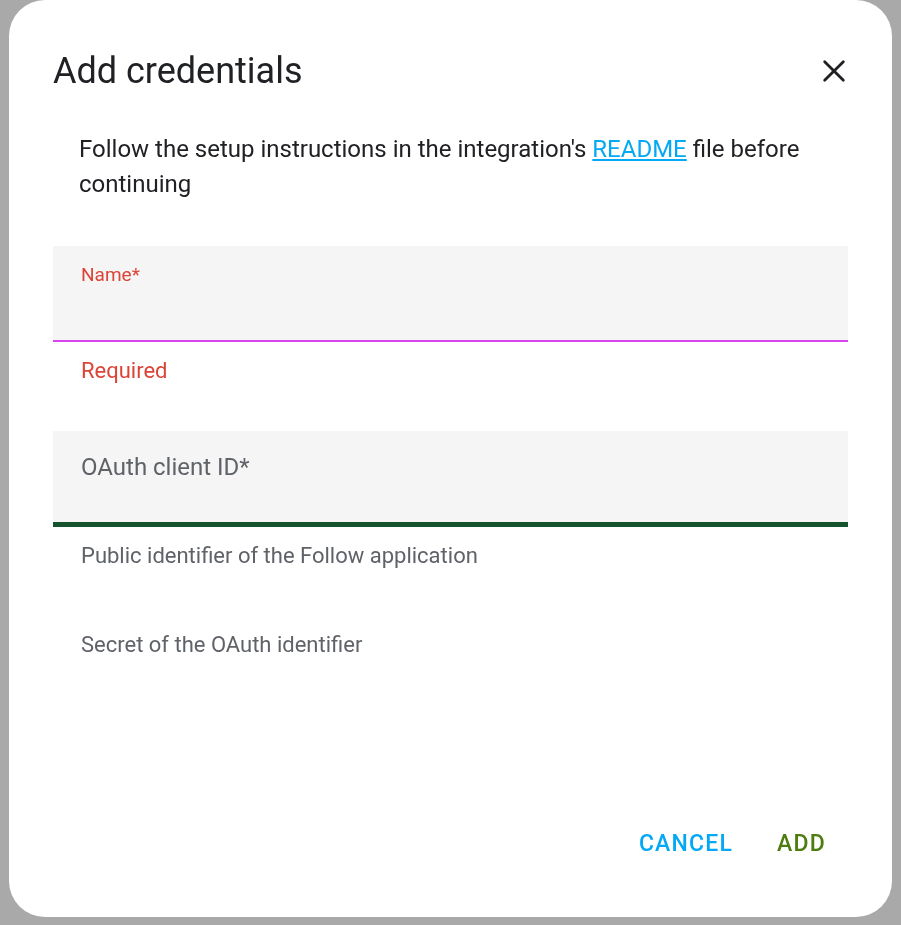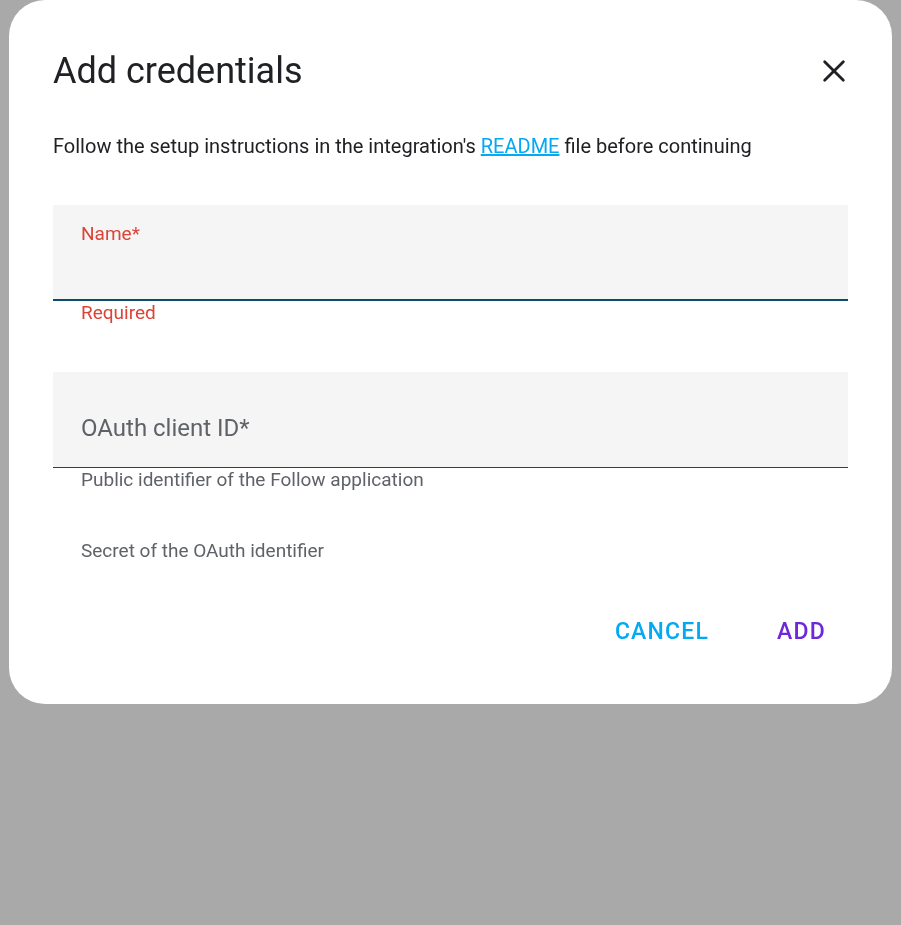--- a/index.html
+++ b/index.html
@@ -12,21 +12,21 @@
     background: #a9a9a9;
     width: 901px;
     height: 925px;
     position: relative;
   }
   .dialog {
     position: absolute;
     left: 9px;
     top: 0;
     width: 883px;
-    height: 704px;
+    height: 917px;
     background: #ffffff;
     border-radius: 36px;
     padding: 50px 44px 40px 44px;
     display: flex;
     flex-direction: column;
   }
   .dialog-header {
     display: flex;
     justify-content: space-between;
     align-items: center;
@@ -45,94 +45,96 @@
     height: 28px;
     display: flex;
     align-items: center;
     justify-content: center;
   }
   .close-icon svg {
     width: 28px;
     height: 28px;
   }
   .instructions {
-    font-size: 20px;
+    font-size: 24px;
     line-height: 1.45;
     color: #202124;
     margin-bottom: 44px;
+    margin-left: 26px;
   }
   .instructions a {
     color: #03a9f4;
     text-decoration: underline;
   }
   .form-field {
     margin-bottom: 48px;
   }
   .field-box {
     background: #f5f5f5;
-    border-bottom: 1px solid #14532d;
+    border-bottom: 5px solid #14532d;
     padding: 22px 28px 24px 28px;
     min-height: 96px;
     display: flex;
     flex-direction: column;
-    justify-content: flex-end;
+    justify-content: flex-start;
   }
   .field-box.error {
-    border-bottom: 2px solid #0c4a6e;
+    border-bottom: 2px solid #d946ef;
   }
   .field-label {
     font-size: 21px;
     color: #5f6368;
     line-height: 1.2;
   }
   .field-label.error-label {
     color: #db4437;
     font-size: 19px;
     margin-bottom: 0;
   }
   .field-label.placeholder-style {
     font-size: 24px;
     color: #5f6368;
   }
   .field-helper {
-    font-size: 19px;
+    font-size: 22px;
     color: #5f6368;
+    margin-top: 16px;
     padding-left: 28px;
   }
   .field-helper.error-text {
     color: #db4437;
   }
   .name-box {
     padding-top: 18px;
     padding-bottom: 38px;
     justify-content: flex-start;
   }
   .dialog-actions {
     margin-top: auto;
     display: flex;
     justify-content: flex-end;
-    gap: 48px;
+    gap: 24px;
     padding-right: 12px;
     padding-bottom: 12px;
   }
   .btn {
     background: none;
     border: none;
     font-size: 23px;
     font-weight: 500;
     letter-spacing: 1.2px;
     cursor: pointer;
     font-family: inherit;
     padding: 8px 10px;
   }
   .btn-cancel {
     color: #03a9f4;
   }
   .btn-add {
-    color: #6d28d9;
+    color: #4d7c0f;
     text-align: center;
   }
 </style>
 </head>
 <body>
 
 <div class="dialog">
 
   <div class="dialog-header">
     <h1 class="dialog-title">Add credentials</h1>

